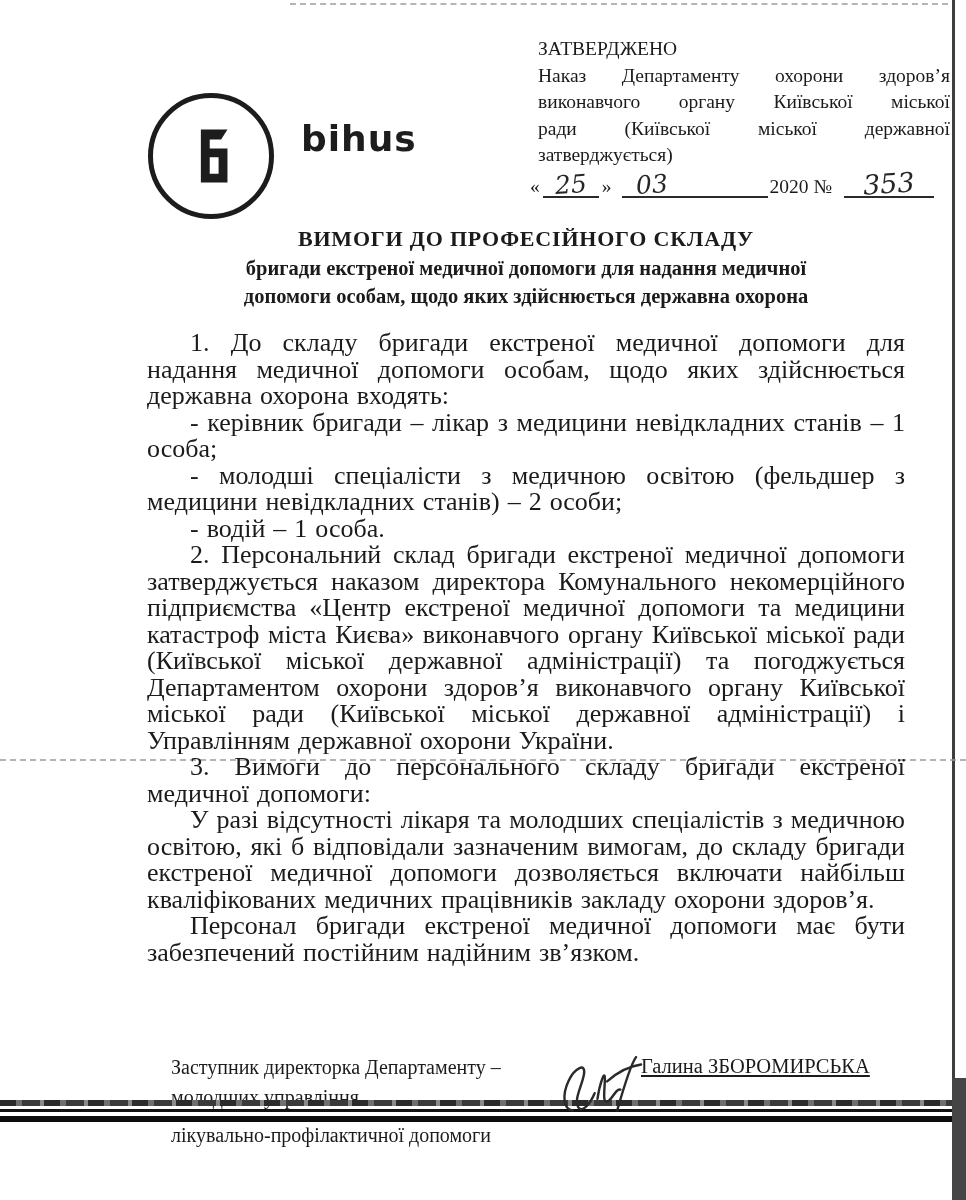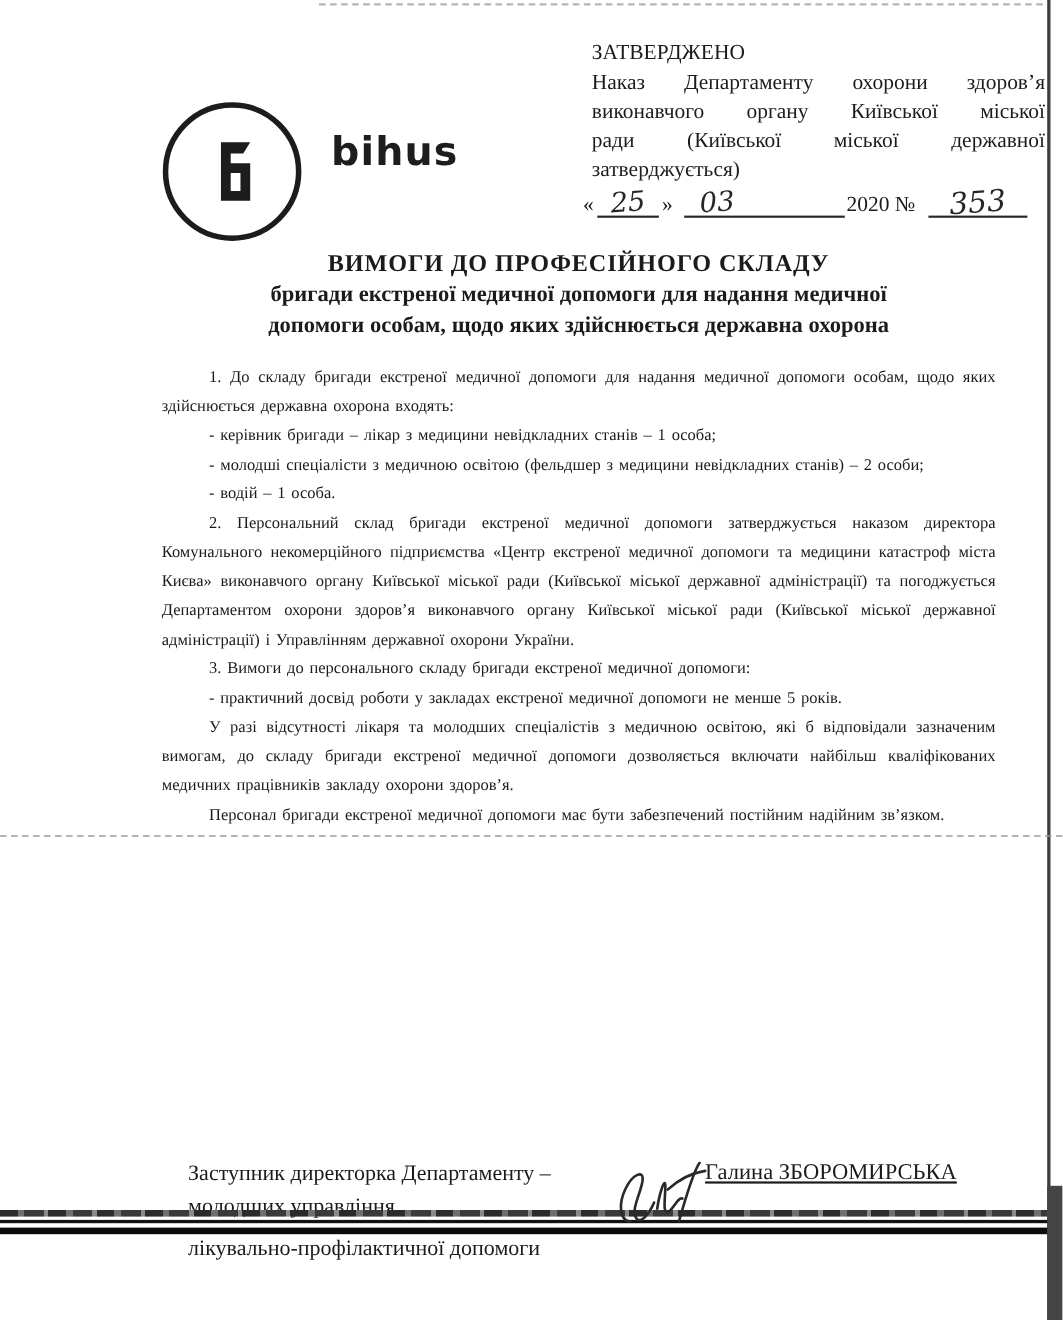--- a/index.html
+++ b/index.html
@@ -48,21 +48,21 @@
   .title{
     position:absolute;left:147px;top:224px;width:758px;text-align:center;
     font-weight:bold;
   }
   .title .t1{font-size:22px;letter-spacing:.8px;line-height:30px;}
   .title .t2{font-size:20.5px;line-height:28px;}
 
   
   .body-text{
     position:absolute;left:147px;top:330px;width:758px;
-    font-size:15px;line-height:26.5px;text-align:justify;
+    font-size:26px;line-height:26.5px;text-align:justify;
     word-spacing:1.5px;
   }
   .body-text p{margin:0;text-indent:43px;}
 
   
   .sig{font-size:20px;white-space:nowrap;margin-left:21px;}
   .sig-name{font-size:20.5px;white-space:nowrap;}
   .sig-svg{position:absolute;left:548px;top:1056px;z-index:6;}
 
   
@@ -118,21 +118,20 @@
   <div class="t2">допомоги особам, щодо яких здійснюється державна охорона</div>
 </div>
 
 <div class="body-text">
   <p>1. До складу бригади екстреної медичної допомоги для надання медичної допомоги особам, щодо яких здійснюється державна охорона входять:</p>
   <p>- керівник бригади  – лікар з медицини невідкладних станів – 1 особа;</p>
   <p>- молодші спеціалісти з медичною освітою (фельдшер з медицини невідкладних станів) – 2 особи;</p>
   <p>- водій – 1 особа.</p>
   <p>2. Персональний склад бригади екстреної медичної допомоги затверджується наказом директора Комунального некомерційного підприємства «Центр екстреної медичної допомоги та медицини катастроф міста Києва» виконавчого органу Київської міської ради (Київської міської державної адміністрації) та погоджується Департаментом охорони здоров’я виконавчого органу Київської міської ради (Київської міської державної адміністрації) і Управлінням державної охорони України.</p>
   <p>3. Вимоги до персонального складу бригади екстреної медичної допомоги:</p>
-  <p>- практичний досвід роботи у закладах екстреної медичної допомоги не менше 5 років.</p>
   <p>У разі відсутності лікаря та молодших спеціалістів з медичною освітою, які б відповідали зазначеним вимогам, до складу бригади екстреної медичної допомоги дозволяється включати найбільш кваліфікованих медичних працівників закладу охорони здоров’я.</p>
   <p>Персонал бригади екстреної медичної допомоги має бути забезпечений постійним надійним зв’язком.</p>
 </div>
 
 <div class="abs sig" style="left:150px;top:1056px;">Заступник директорка Департаменту –</div>
 <div class="abs sig" style="left:150px;top:1086px;">молодших управління</div>
 <div class="abs sig" style="left:150px;top:1124px;z-index:5;">лікувально-профілактичної допомоги</div>
 <div class="abs sig-name" style="left:641px;top:1055px;text-decoration:underline;">Галина ЗБОРОМИРСЬКА</div>
 
 <svg class="sig-svg" width="110" height="64" viewBox="0 0 110 64">

